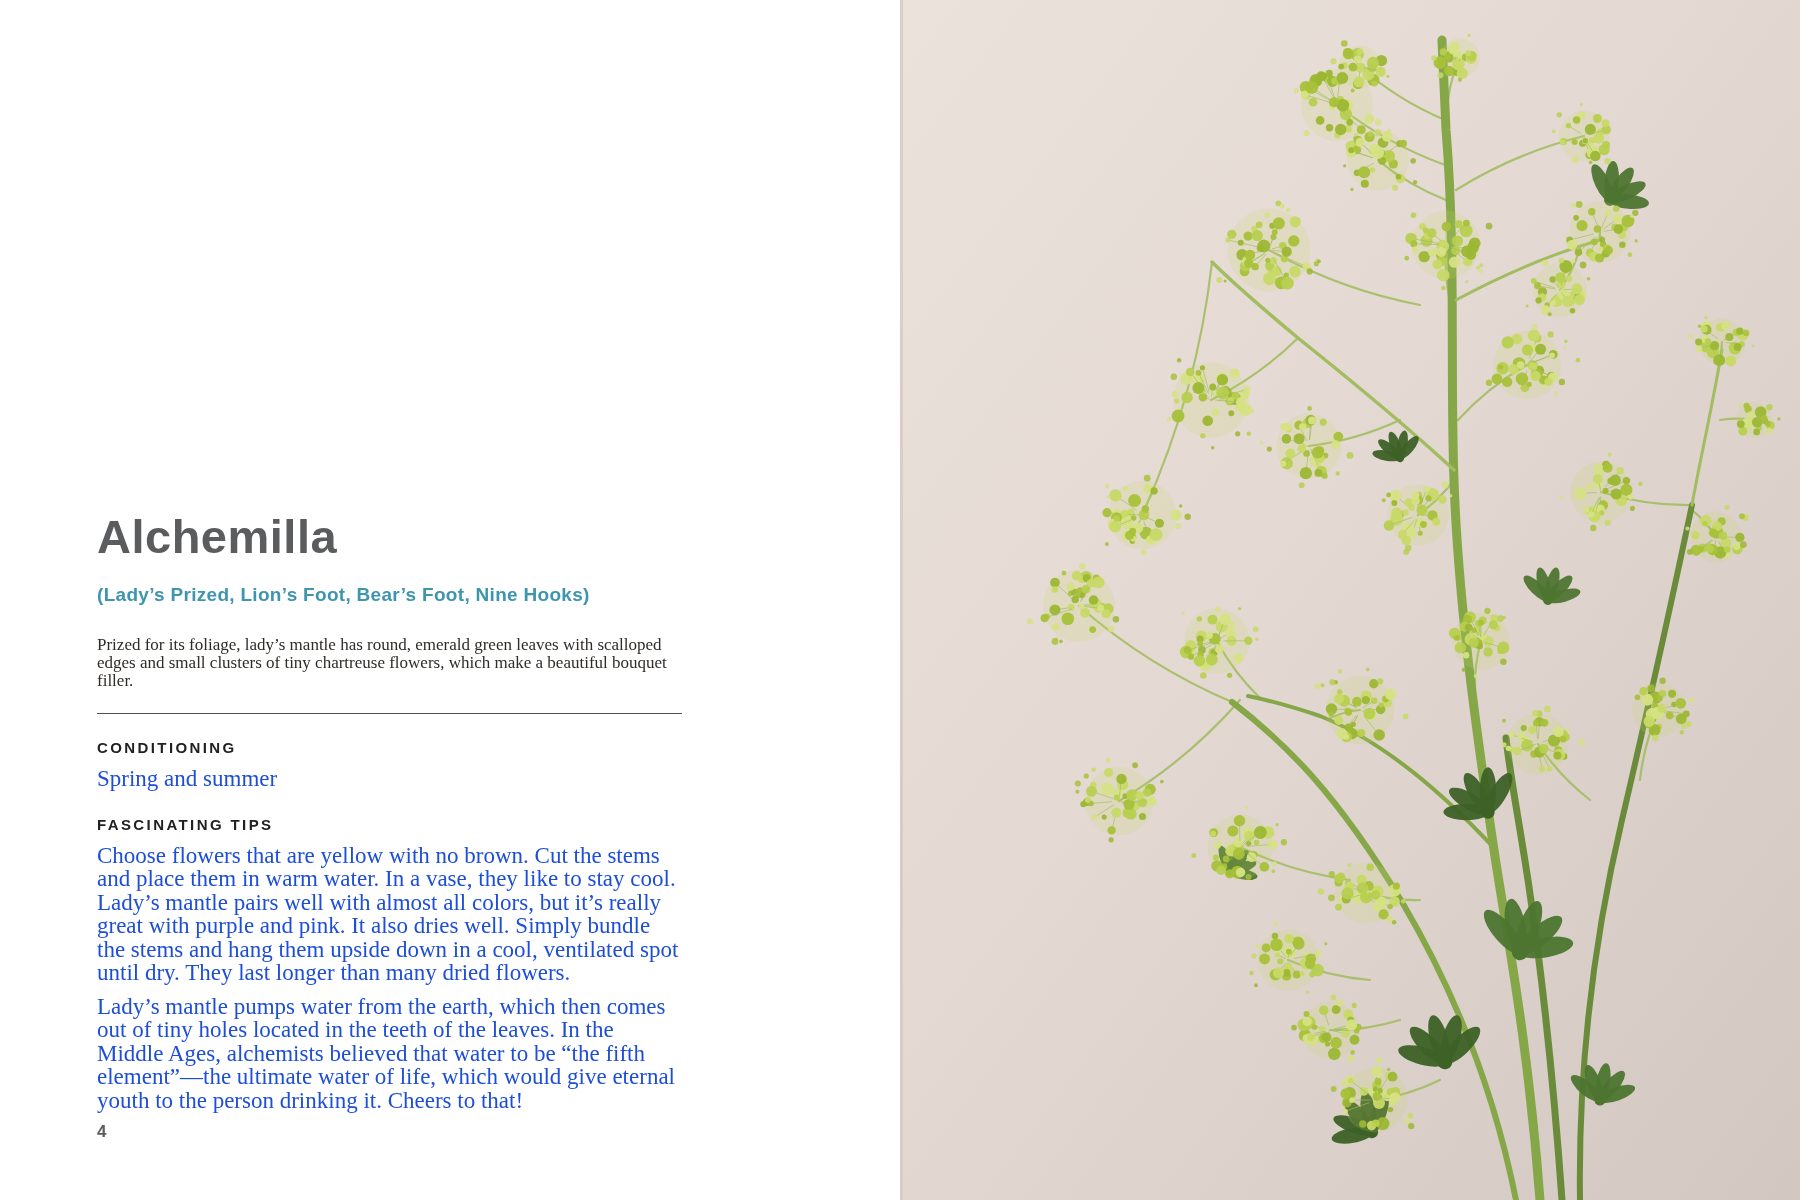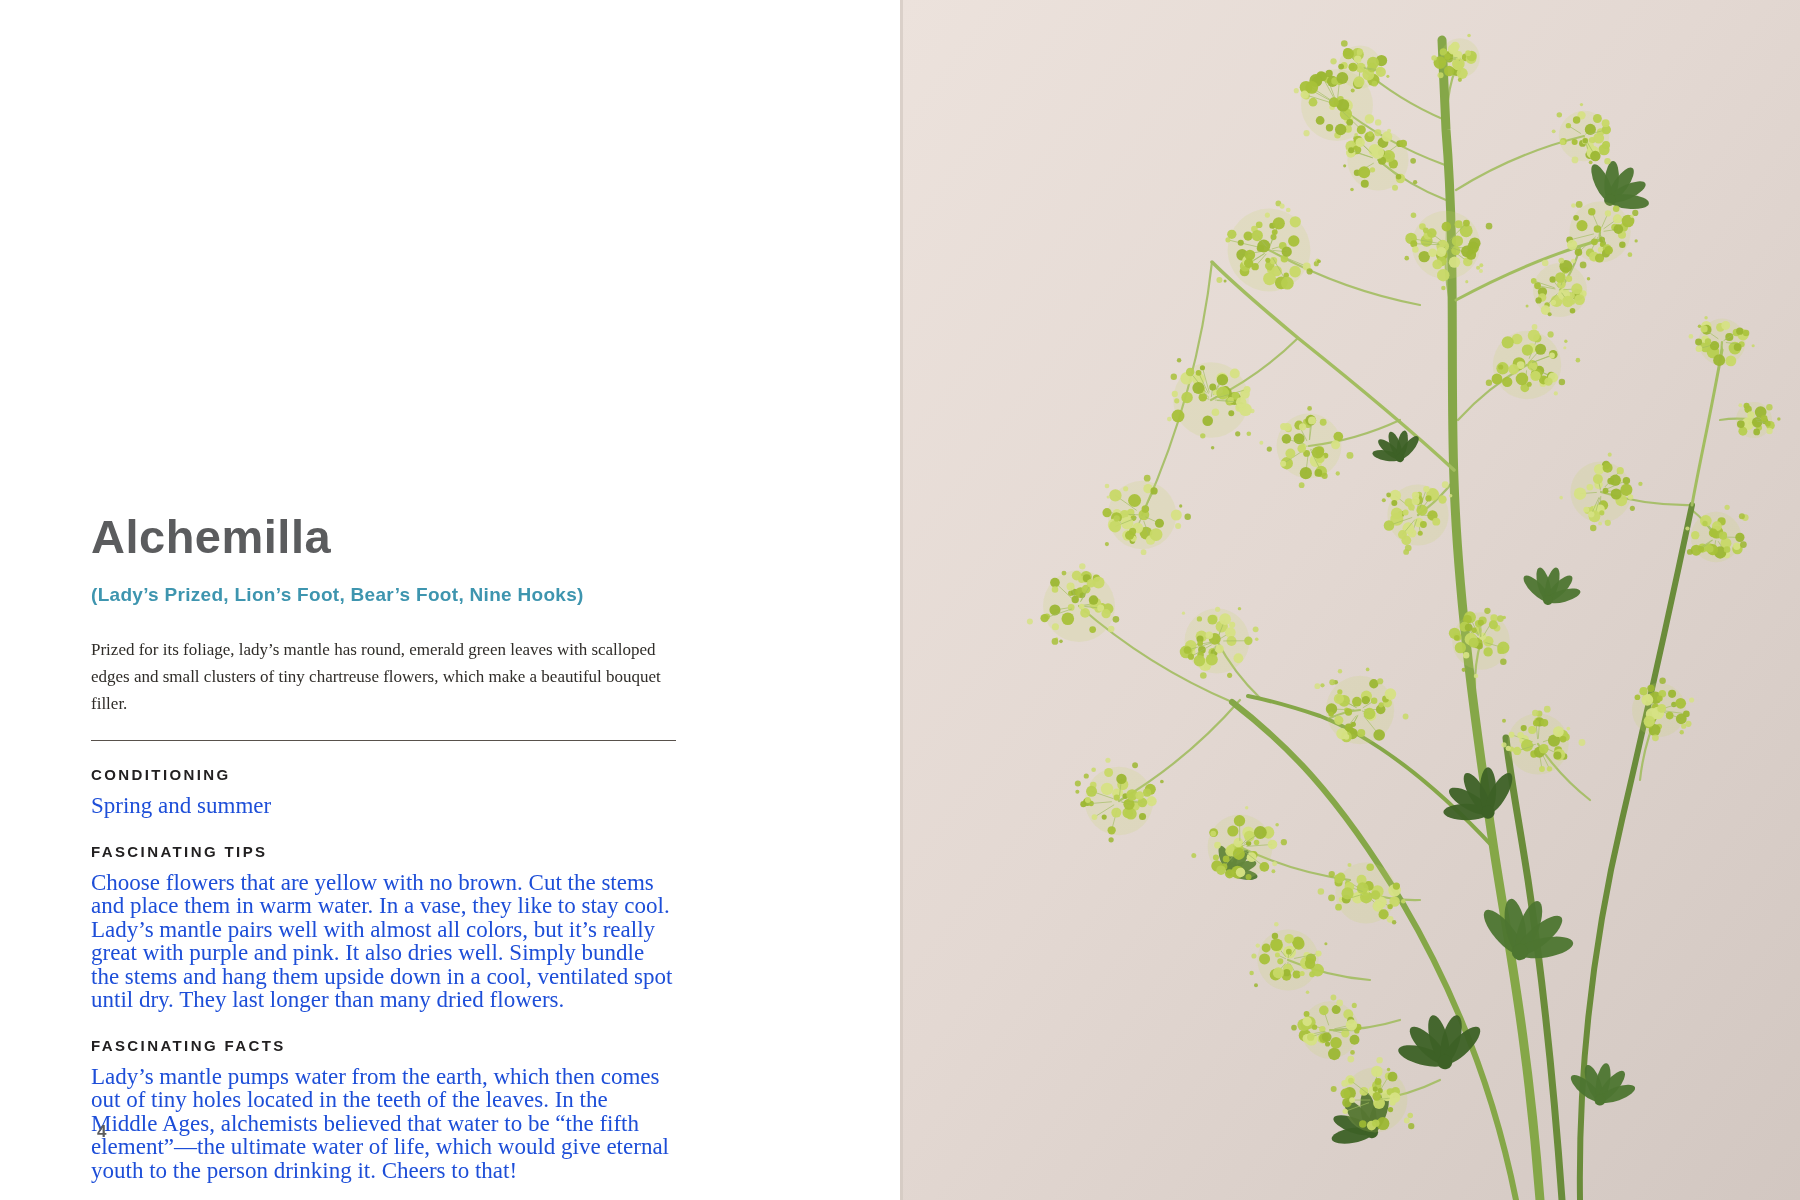--- a/index.html
+++ b/index.html
@@ -2,27 +2,27 @@
 <html><head>
 <meta charset="utf-8">
 <style>
   html,body{margin:0;padding:0;}
   body{width:1800px;height:1200px;overflow:hidden;background:#ffffff;
        font-family:"Liberation Sans",sans-serif;}
   .spread{position:relative;width:1800px;height:1200px;background:#ffffff;}
 
   
   .left-page{position:absolute;left:0;top:0;width:900px;height:1200px;background:#ffffff;}
-  .text-col{position:absolute;left:91px;top:512px;width:585px;}
+  .text-col{position:absolute;left:97px;top:512px;width:585px;}
   .title{font-family:"Liberation Sans",sans-serif;font-weight:bold;
          font-size:47px;line-height:50px;letter-spacing:0.5px;color:#5b5c5e;}
   .subtitle{margin-top:21px;font-family:"Liberation Sans",sans-serif;font-weight:bold;
             font-size:19px;line-height:24px;letter-spacing:0.3px;color:#3e95af;}
   .intro{margin-top:29px;font-family:"Liberation Serif","DejaVu Serif",serif;
-         font-size:17px;line-height:27px;color:#2f2c28;}
+         font-size:17px;line-height:18px;color:#2f2c28;}
   .divider{margin-top:23px;border:none;border-top:1.5px solid #58514b;width:100%;}
   .sec-heading{margin-top:25px;font-family:"Liberation Sans",sans-serif;font-weight:bold;
                font-size:15px;line-height:18px;letter-spacing:2.4px;color:#222021;}
   .sec-body{margin-top:10px;font-family:"Liberation Serif","DejaVu Serif",serif;
             font-size:23px;line-height:23.5px;color:#1d4ed8;}
   .page-num{position:absolute;left:97px;top:1122px;font-family:"Liberation Sans",sans-serif;
             font-weight:bold;font-size:17px;color:#5b5c5e;}
 
   
   .photo-page{position:absolute;left:900px;top:0;width:900px;height:1200px;}
@@ -44,21 +44,20 @@
         <div class="sec-heading">CONDITIONING</div>
         <div class="sec-body">Spring and summer</div>
       </div>
 
       <div>
         <div class="sec-heading">FASCINATING TIPS</div>
         <div class="sec-body">Choose flowers that are yellow with no brown. Cut the stems and place them in warm water. In a vase, they like to stay cool. Lady’s mantle pairs well with almost all colors, but it’s really great with purple and pink. It also dries well. Simply bundle the stems and hang them upside down in a cool, ventilated spot until dry. They last longer than many dried flowers.</div>
       </div>
 
       <div>
-        <div class="sec-heading">FASCINATING FACTS</div>
         <div class="sec-body">Lady’s mantle pumps water from the earth, which then comes out of tiny holes located in the teeth of the leaves. In the Middle Ages, alchemists believed that water to be “the fifth element”—the ultimate water of life, which would give eternal youth to the person drinking it. Cheers to that!</div>
       </div>
     </div>
     <div class="page-num">4</div>
   </div>
 
   <div class="photo-page">
     <svg id="plant-svg" width="900" height="1200" viewBox="0 0 900 1200" xmlns="http://www.w3.org/2000/svg">
         <defs>
           <linearGradient id="bg" x1="0" y1="0" x2="1" y2="1">

